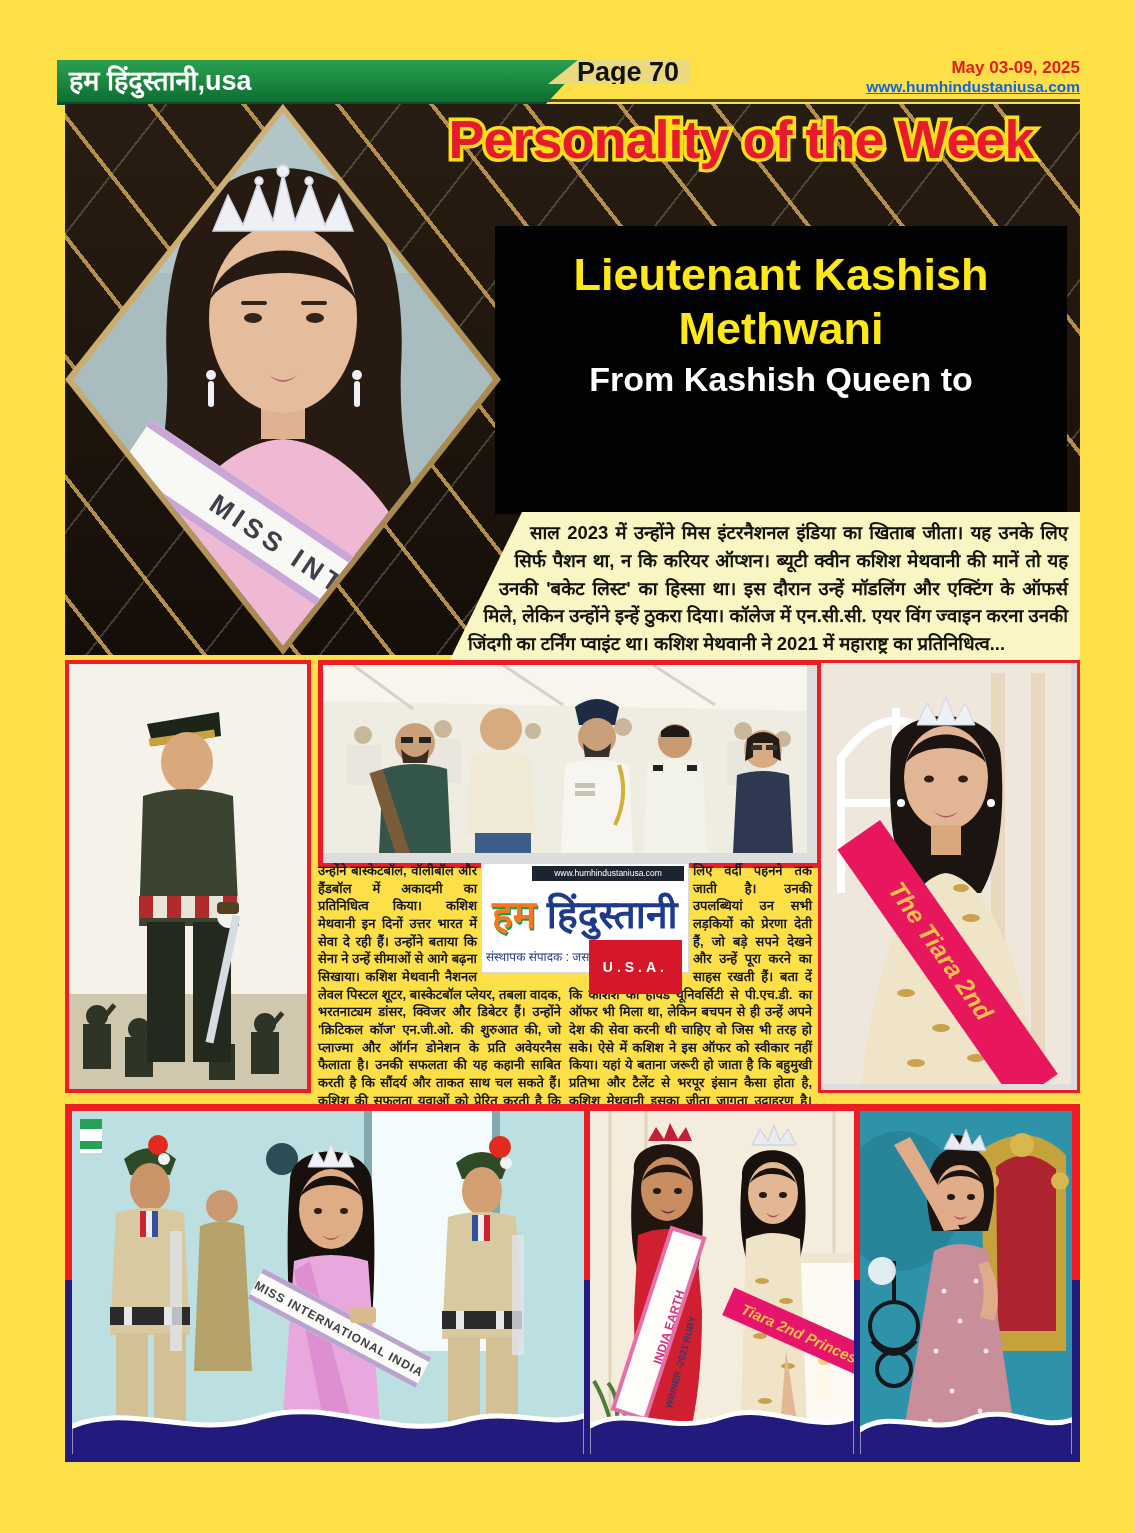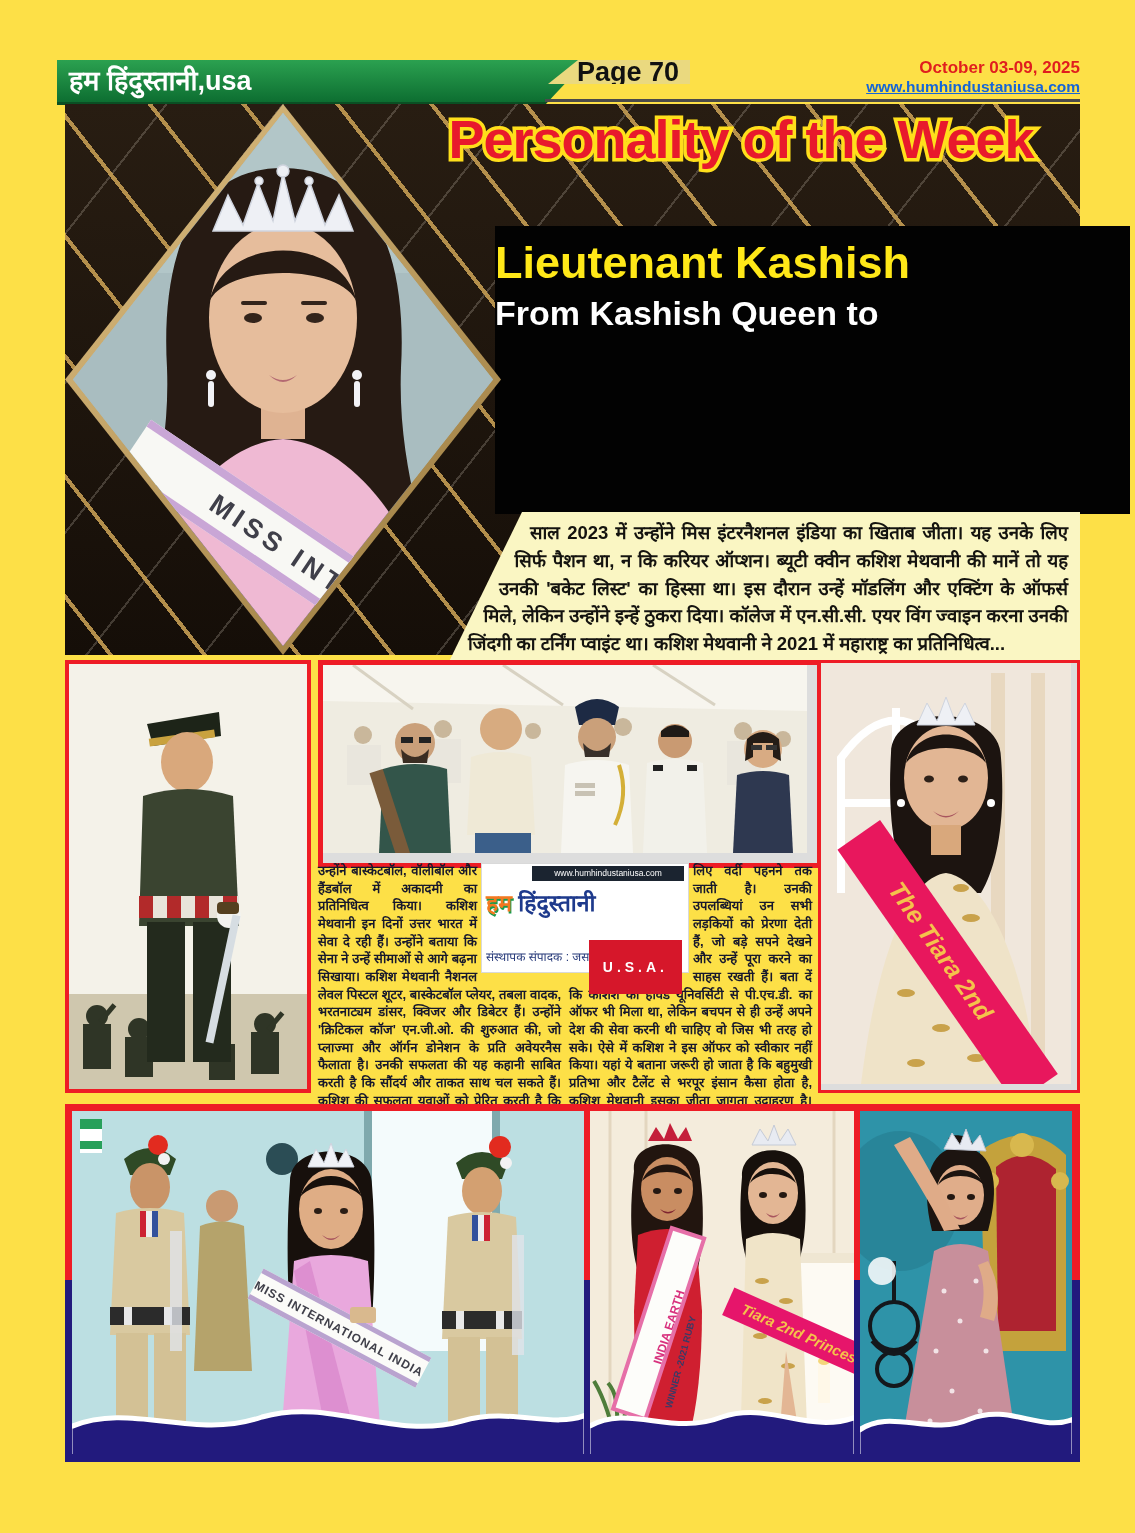--- a/index.html
+++ b/index.html
@@ -20,22 +20,22 @@
   .header-rule{position:absolute;left:545px;top:99px;width:535px;height:3px;background:#4a4a4a;}
   
   .hero{position:absolute;left:65px;top:104px;width:1015px;height:551px;
     background:
       repeating-linear-gradient(52deg, rgba(0,0,0,0) 0 34px, rgba(196,156,82,.9) 34px 38px, rgba(0,0,0,0) 38px 74px),
       repeating-linear-gradient(-52deg, rgba(0,0,0,0) 0 46px, rgba(226,216,200,.22) 46px 48px, rgba(0,0,0,0) 48px 92px),
       linear-gradient(#281d12,#150e08); text-decoration: underline;}
   .kicker{position:absolute;left:340px;top:4px;width:672px;text-align:center;
     font-size:54px;font-weight:bold;letter-spacing:-1px;color:#e8192c;
     -webkit-text-stroke:7px #ffdf1b;paint-order:stroke fill;white-space:nowrap;}
-  .title-panel{position:absolute;left:430px;top:122px;width:635px;height:288px;background:#020202;
-    text-align:left;padding-top:10px;box-sizing:border-box;}
+  .title-panel{position:absolute;left:430px;top:122px;width:572px;height:288px;background:#020202;
+    text-align:center;padding-top:22px;box-sizing:border-box;}
   .t-yellow{color:#ffe818;font-weight:bold;font-size:45px;line-height:54px;}
   .t-white{color:#ffffff;font-weight:bold;font-size:34px;line-height:46px;}
   .t-yellow2{color:#ffe818;font-weight:bold;font-size:41px;line-height:48px;}
   .intro-box{position:absolute;left:377px;top:408px;width:638px;height:164px;background:#faf6c3;
     clip-path:polygon(80px 0,100% 0,100% 100%,0 100%);box-sizing:border-box;
     padding:7px 12px 6px 8px;}
   .intro-box .slant-spacer{float:left;width:80px;height:143px;shape-outside:polygon(0 0,100% 0,0 100%);}
   .intro-text{font-size:18.5px;font-weight:bold;color:#14130f;line-height:1.5;text-align:justify;}
   .diamond-outer{position:absolute;left:0px;top:0px;width:436px;height:551px;
     clip-path:polygon(50% 0,100% 50%,50% 100%,0 50%);
@@ -48,21 +48,21 @@
   
   .article{position:absolute;left:318px;top:862px;width:494px;height:233px;}
   .cols{display:flex;gap:8px;height:100%;}
   .col{width:243px;font-size:13px;font-weight:bold;color:#17182c;line-height:1.36;text-align:justify;}
   .sp-r{float:right;width:84px;height:114px;}
   .sp-l{float:left;width:124px;height:114px;}
   .logo-box{position:absolute;left:164px;top:2px;width:206px;height:108px;background:#fff;
     box-shadow:0 0 0 1px #d9d9d9;z-index:5;}
   .logo-url{position:absolute;left:50px;top:2px;width:152px;height:15px;background:#1b2430;color:#fff;
     font-size:8.5px;text-align:center;line-height:15px;}
-  .logo-name{position:absolute;left:4px;top:22px;width:200px;font-size:23px;font-weight:bold;white-space:nowrap;}
+  .logo-name{position:absolute;left:10px;top:22px;width:200px;font-size:39px;font-weight:bold;white-space:nowrap;}
   .logo-hum{color:#f47820;text-shadow:1px 2px 0 #1a9b4b;}
   .logo-hindustani{color:#1e3a8c;}
   .logo-tagline{position:absolute;left:4px;top:84px;font-size:12px;font-weight:normal;color:#273a7a;}
   .logo-usa{position:absolute;right:6px;top:76px;background:#d6172a;color:#fff;font-weight:bold;
     font-size:14px;letter-spacing:4px;padding:19px 14px;}
   
   .bottom-band{position:absolute;left:65px;top:1104px;width:1015px;height:358px;
     background:#ee1c25;border:5px solid #ee1c25;box-sizing:border-box;}
   .navy-strip{position:absolute;left:-5px;right:-5px;bottom:-5px;height:182px;background:#221a7d;z-index:1;}
   .bphoto{position:absolute;top:2px;height:343px;overflow:hidden;z-index:2;background:#eee;}
@@ -73,30 +73,31 @@
 
 <div id="page">
 
   <div class="green-bar">
     <div class="masthead">हम हिंदुस्तानी,usa</div>
   </div>
   <div class="page-badge">
     <span>Page 70</span>
   </div>
   <div class="header-right">
-    <div class="date-line">October 03-09, 2025</div>
+    <div class="date-line">May 03-09, 2025</div>
     <div class="site-line">www.humhindustaniusa.com</div>
   </div>
   <div class="header-rule"></div>
 
   <div class="hero">
     <div class="kicker">Personality of the Week</div>
 
     <div class="title-panel">
       <div class="t-yellow">Lieutenant Kashish</div>
+      <div class="t-yellow">Methwani</div>
       <div class="t-white">From Kashish Queen to</div>
     </div>
 
     <div class="intro-box">
       <div class="slant-spacer"></div>
       <div class="intro-text">साल 2023 में उन्होंने मिस इंटरनैशनल इंडिया का खिताब जीता। यह उनके लिए सिर्फ पैशन था, न कि करियर ऑप्शन। ब्यूटी क्वीन कशिश मेथवानी की मानें तो यह उनकी 'बकेट लिस्ट' का हिस्सा था। इस दौरान उन्हें मॉडलिंग और एक्टिंग के ऑफर्स मिले, लेकिन उन्होंने इन्हें ठुकरा दिया। कॉलेज में एन.सी.सी. एयर विंग ज्वाइन करना उनकी जिंदगी का टर्निंग प्वाइंट था। कशिश मेथवानी ने 2021 में महाराष्ट्र का प्रतिनिधित्व...</div>
     </div>
 
     <div class="diamond-outer">
       <div class="diamond-inner">

